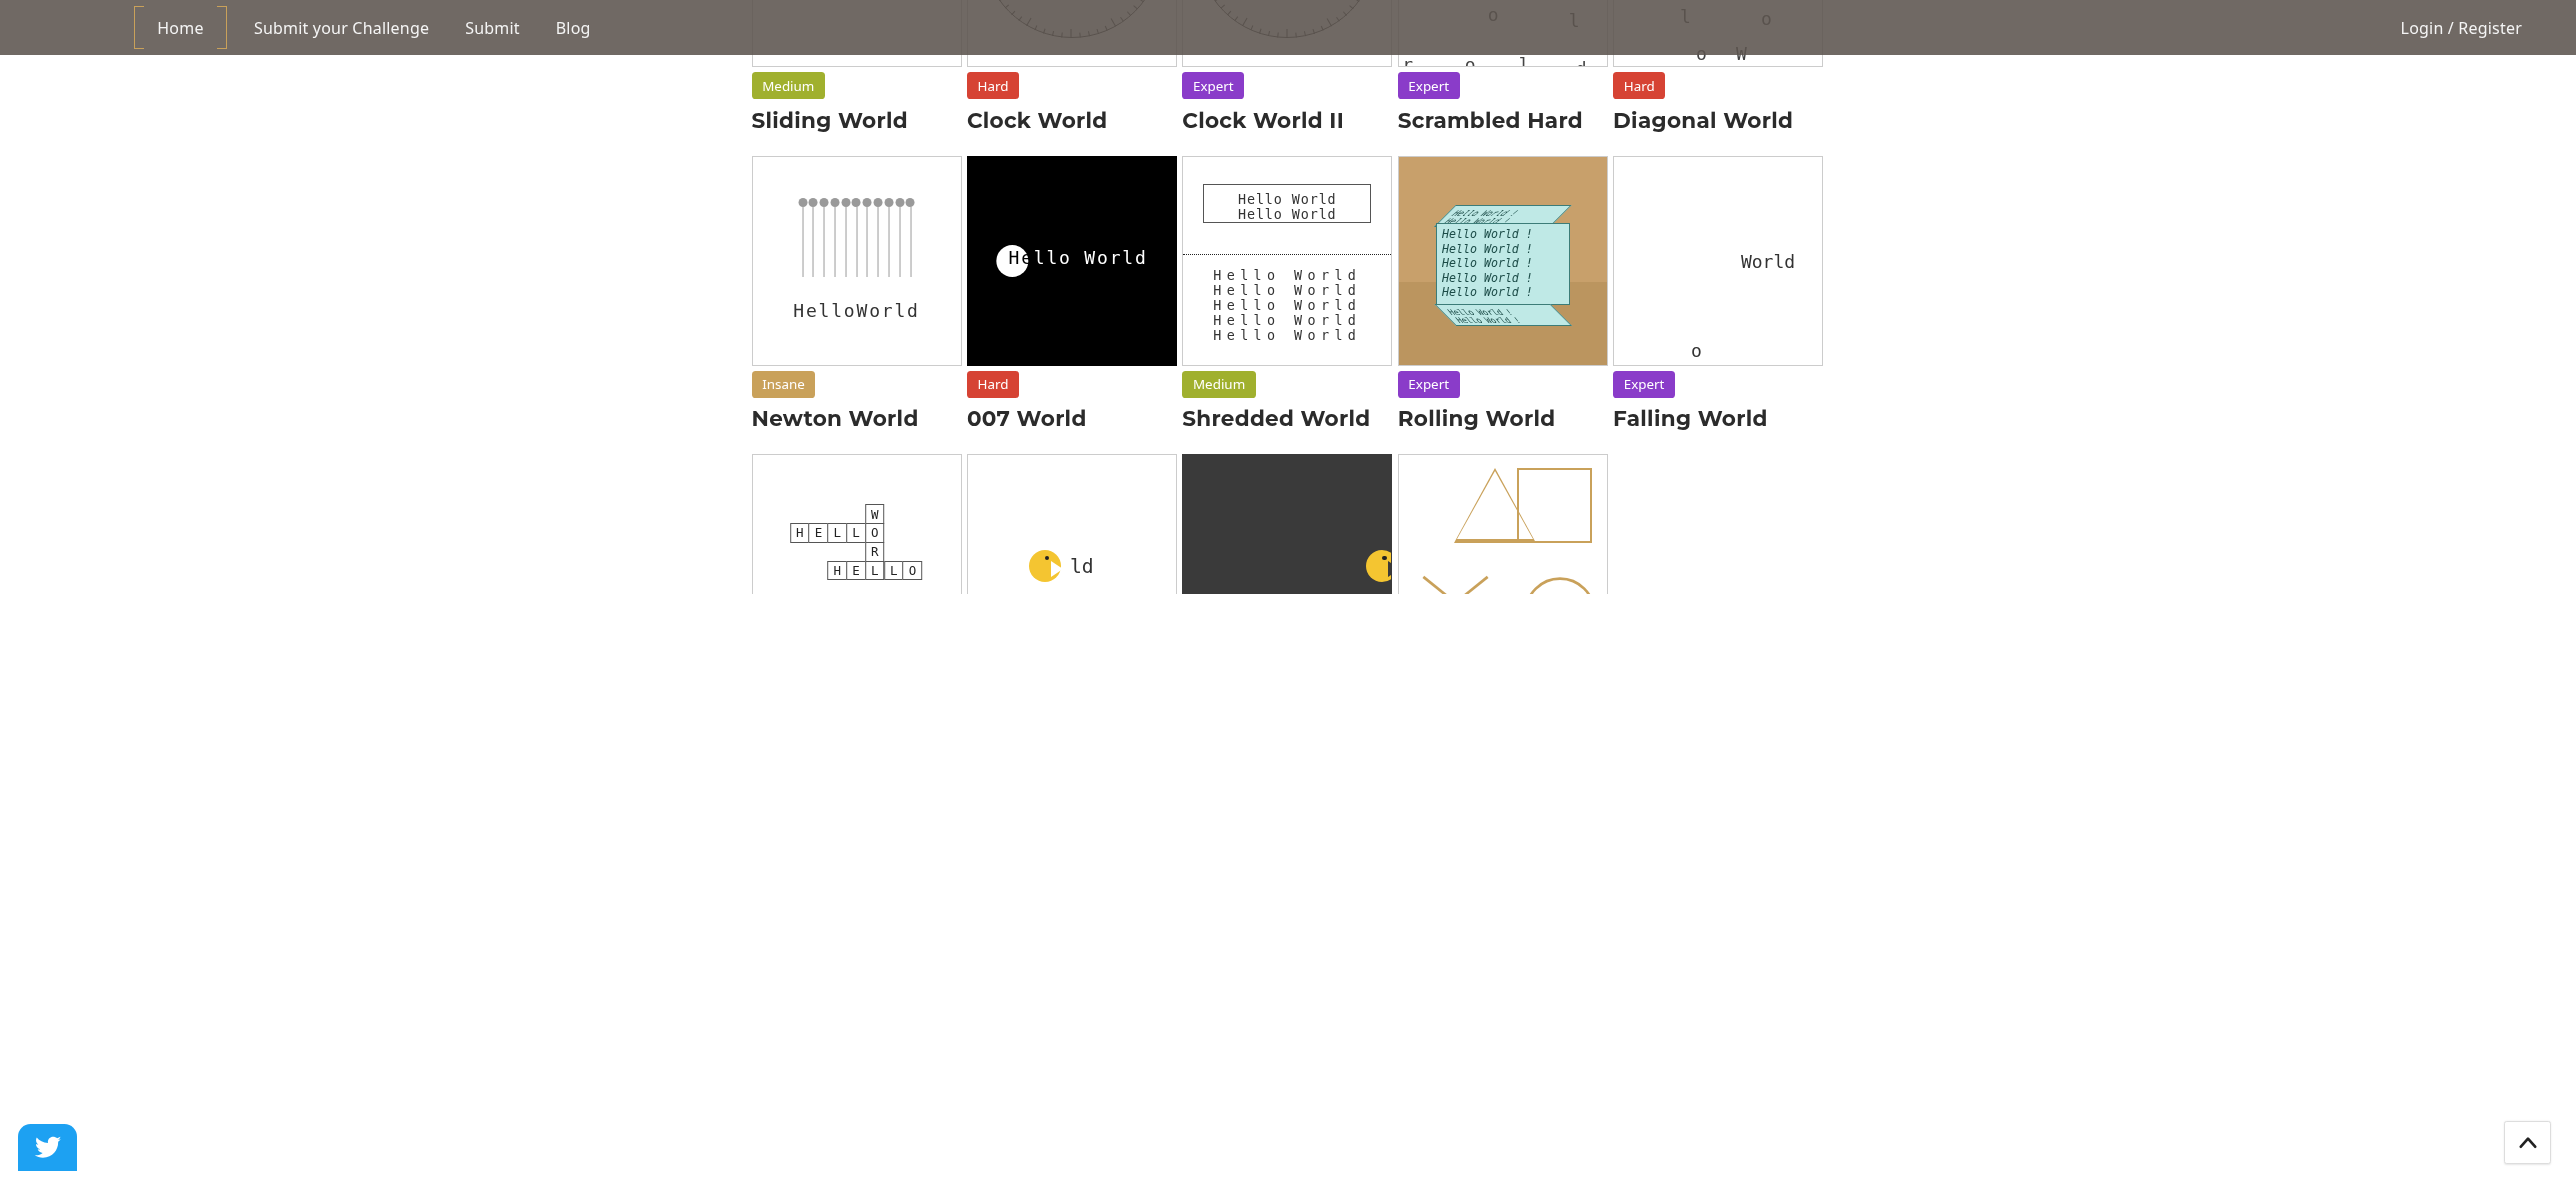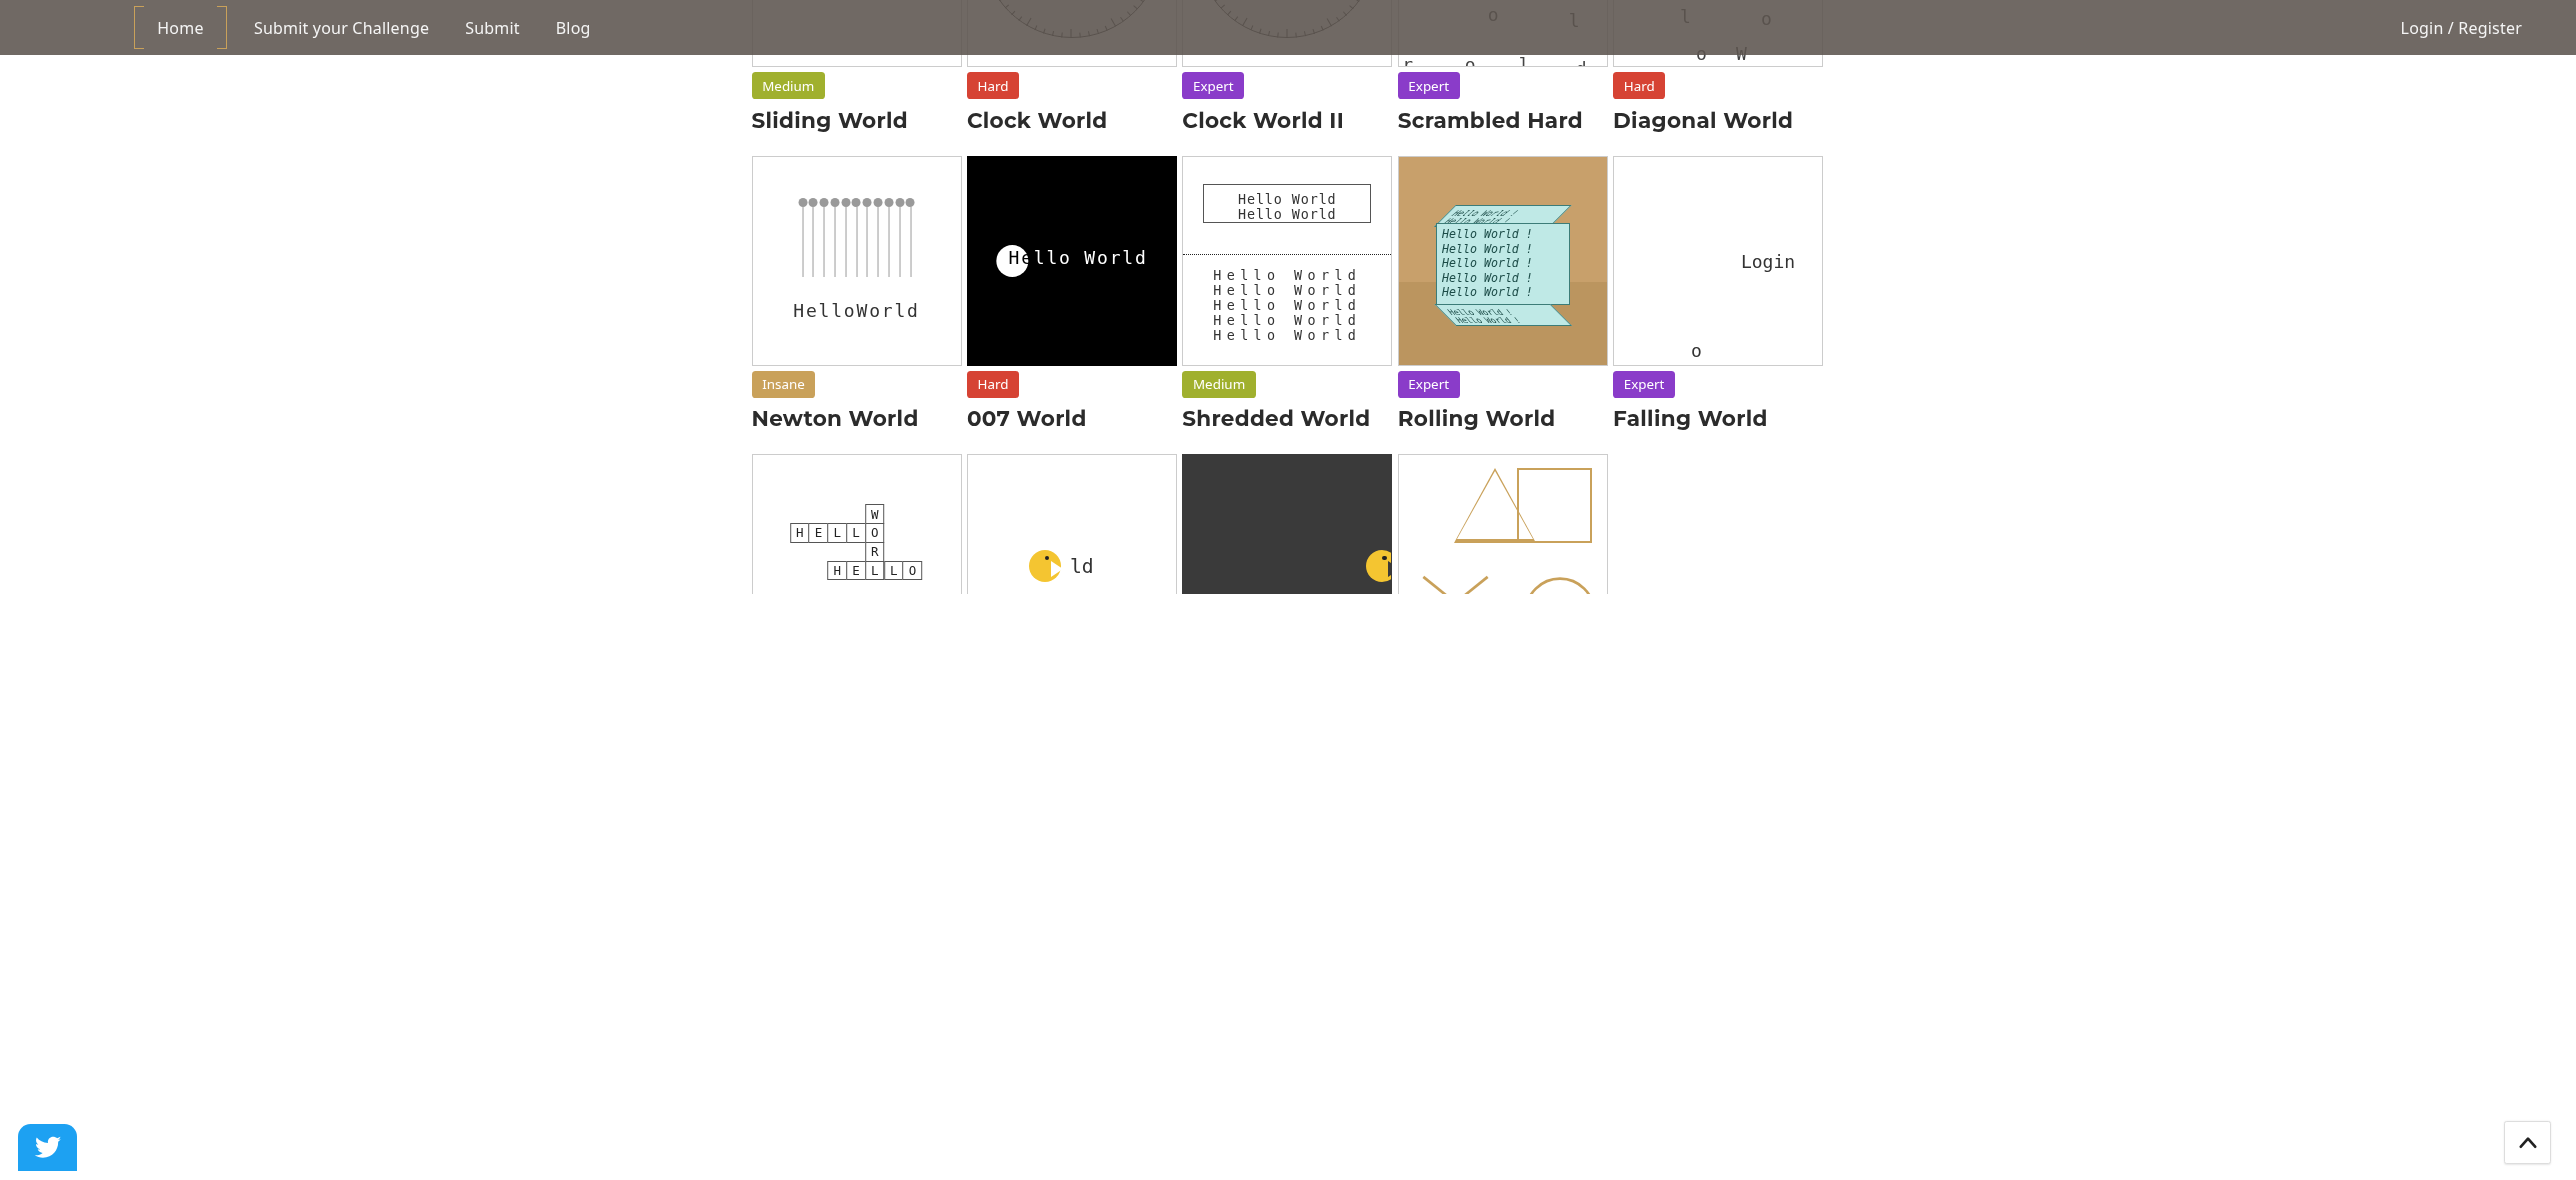--- a/index.html
+++ b/index.html
@@ -360,21 +360,21 @@
             <div class="face front">Hello World !
 Hello World !
 Hello World !
 Hello World !
 Hello World !</div>
             <div class="face bottom">Hello World !
 Hello World !</div>
           </div>
         </div><span class="badge Expert">Expert</span><h3>Rolling World</h3></div>
       <div class="card"><div class="thumb">
-          <div class="fall-word">Login</div>
+          <div class="fall-word">World</div>
           <div class="fall-o">o</div>
         </div><span class="badge Expert">Expert</span><h3>Falling World</h3></div>
       <div class="card partial">
         <div class="thumb">
           <div class="cwwrap">
             <div class="cwrow">
               <div class="nocell"></div>
               <div class="nocell"></div>
               <div class="nocell"></div>
               <div class="nocell"></div>

